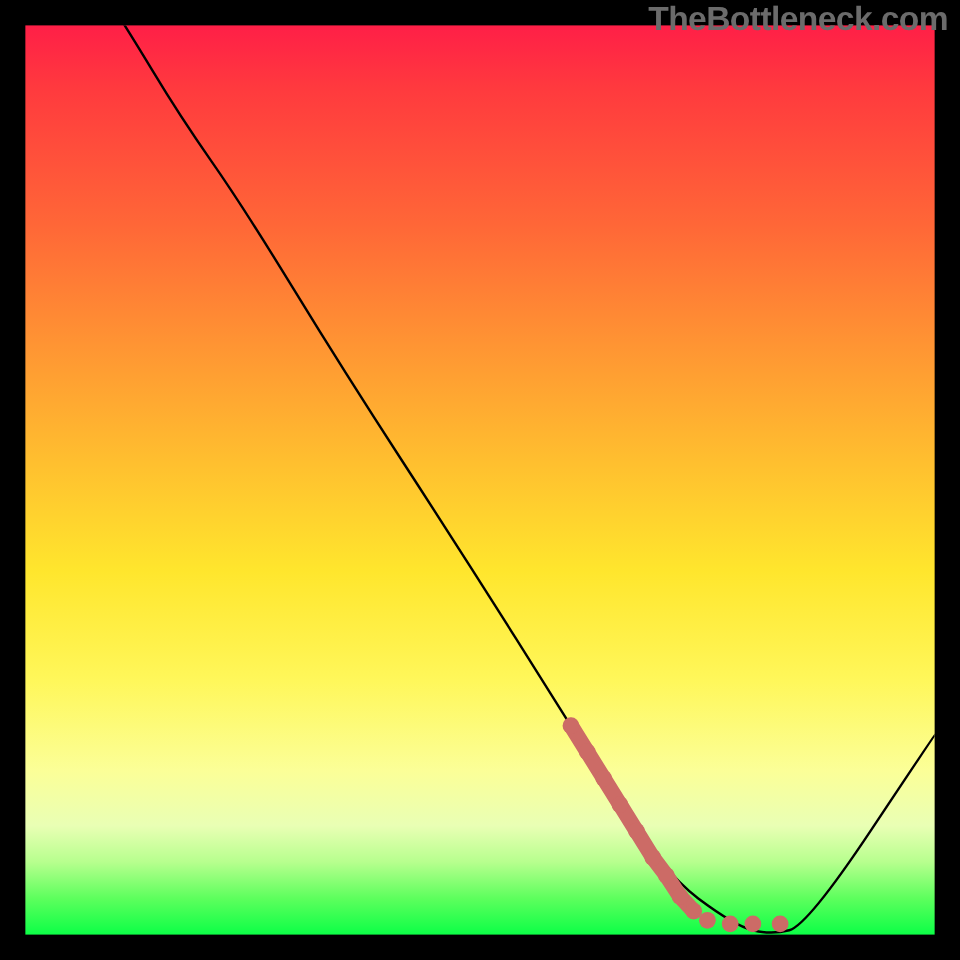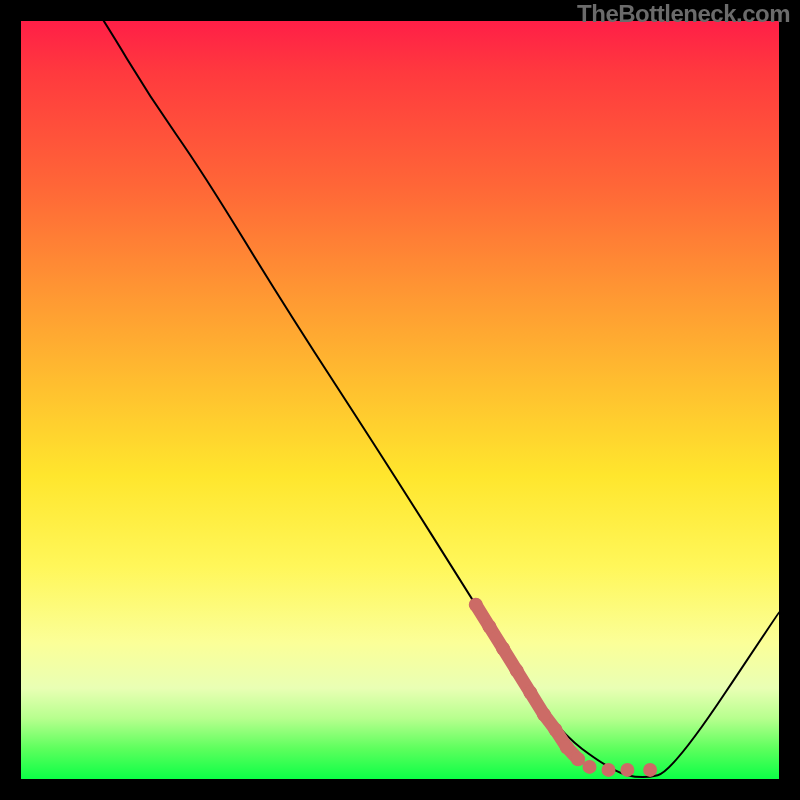--- a/index.html
+++ b/index.html
@@ -9,21 +9,21 @@
     width: 800px;
     height: 800px;
     background: #000;
   }
   .watermark {
     position: absolute;
     top: 0;
     right: 10px;
     color: #6b6b6b;
     font-family: Arial, Helvetica, sans-serif;
-    font-size: 24px;
+    font-size: 28px;
     font-weight: 600;
     letter-spacing: -0.5px;
     z-index: 20;
   }
   .plot {
     position: absolute;
     left: 21px;
     top: 21px;
     width: 758px;
     height: 758px;

